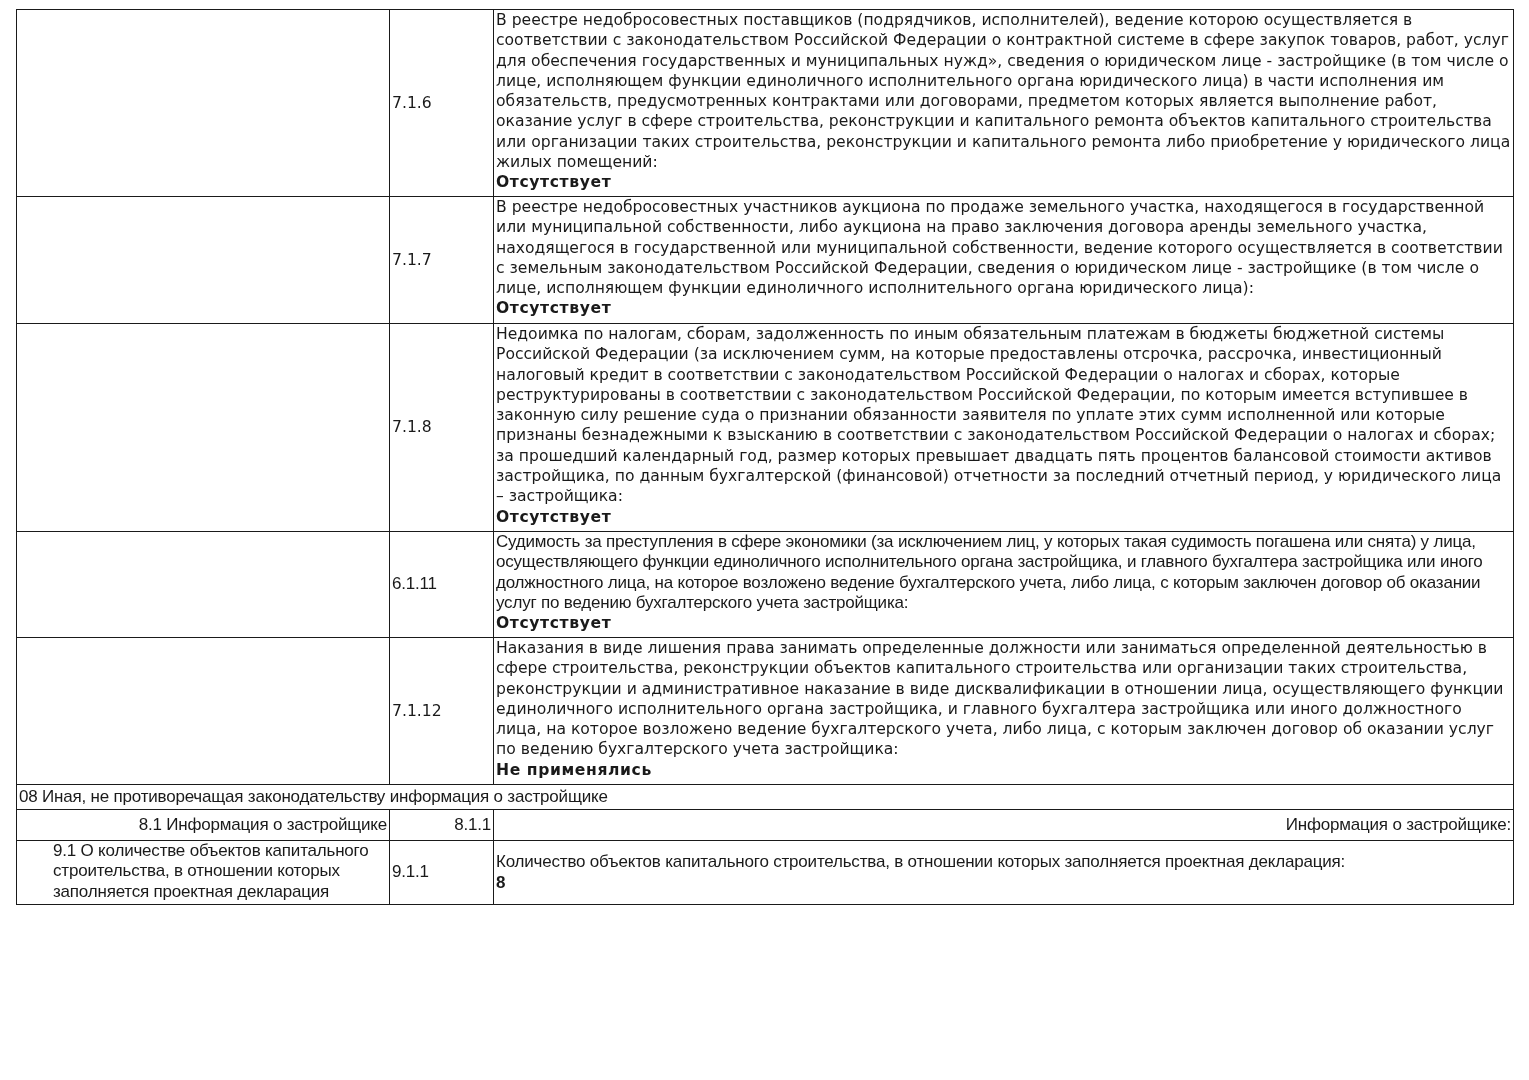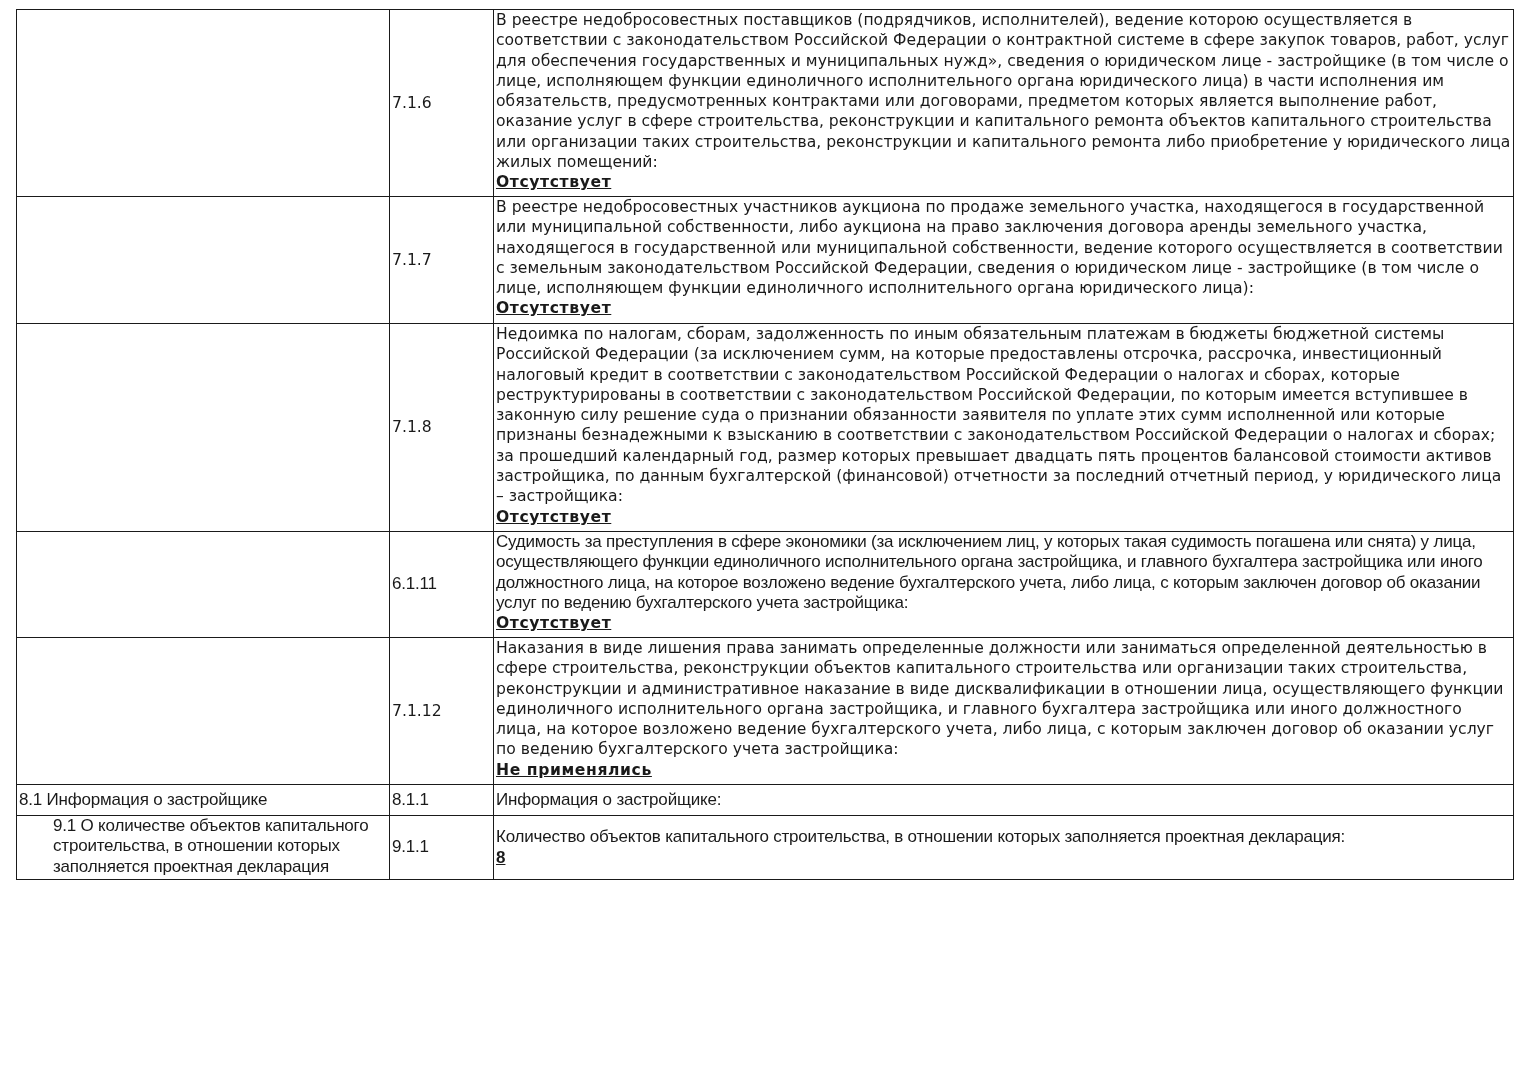--- a/index.html
+++ b/index.html
@@ -18,31 +18,31 @@
     border: 1.6px solid #1a1a1a;
     padding: 0 2px;
     vertical-align: middle;
     word-wrap: break-word;
     overflow: hidden;
   }
   .col-a { width: 373px; }
   .col-b { width: 104px; }
   .col-c { width: 1020px; }
   td.narrow { font-family: "Liberation Sans", sans-serif; font-size: 17px; letter-spacing: -0.2px; }
-  .val { font-weight: bold; display: block; letter-spacing: 0.6px; text-decoration: underline; }
+  .val { font-weight: bold; display: block; letter-spacing: 0.6px; }
   td.cell-text { vertical-align: top; }
   .r1 { height: 187px; }
   .r2 { height: 127px; }
   .r3 { height: 208px; }
   .r4 { height: 25px; }
   .r5 { height: 44px; }
   .r6 { height: 106px; }
   .r7 { height: 147px; }
   .r8 { height: 25px; }
-  .r9 { height: 31px; }
+  .r9 { height: 31px; text-align: right; }
   .r10 { height: 45px; }
   .r11 { height: 64px; }
   td.section { vertical-align: top; }
 </style>
 </head>
 <body>
 
 <table class="doc-table">
   <colgroup>
     <col class="col-a">
@@ -83,20 +83,23 @@
       </td>
     </tr>
     <tr class="r7">
       <td></td>
       <td>7.1.12</td>
       <td class="cell-text">
         <span>Наказания в виде лишения права занимать определенные должности или заниматься определенной деятельностью в сфере строительства, реконструкции объектов капитального строительства или организации таких строительства, реконструкции и административное наказание в виде дисквалификации в отношении лица, осуществляющего функции единоличного исполнительного органа застройщика, и главного бухгалтера застройщика или иного должностного лица, на которое возложено ведение бухгалтерского учета, либо лица, с которым заключен договор об оказании услуг по ведению бухгалтерского учета застройщика:</span>
         <span class="val">Не применялись</span>
       </td>
     </tr>
+    <tr class="r8">
+      <td colspan="3" class="narrow">08 Иная, не противоречащая законодательству информация о застройщике</td>
+    </tr>
     <tr class="r9">
       <td class="narrow">8.1 Информация о застройщике</td>
       <td class="narrow">8.1.1</td>
       <td class="narrow">
         <span>Информация о застройщике:</span>
       </td>
     </tr>
     <tr class="r11">
       <td class="narrow" style="vertical-align:top;padding-left:36px;">9.1 О количестве объектов капитального строительства, в отношении которых заполняется проектная декларация</td>
       <td class="narrow">9.1.1</td>

